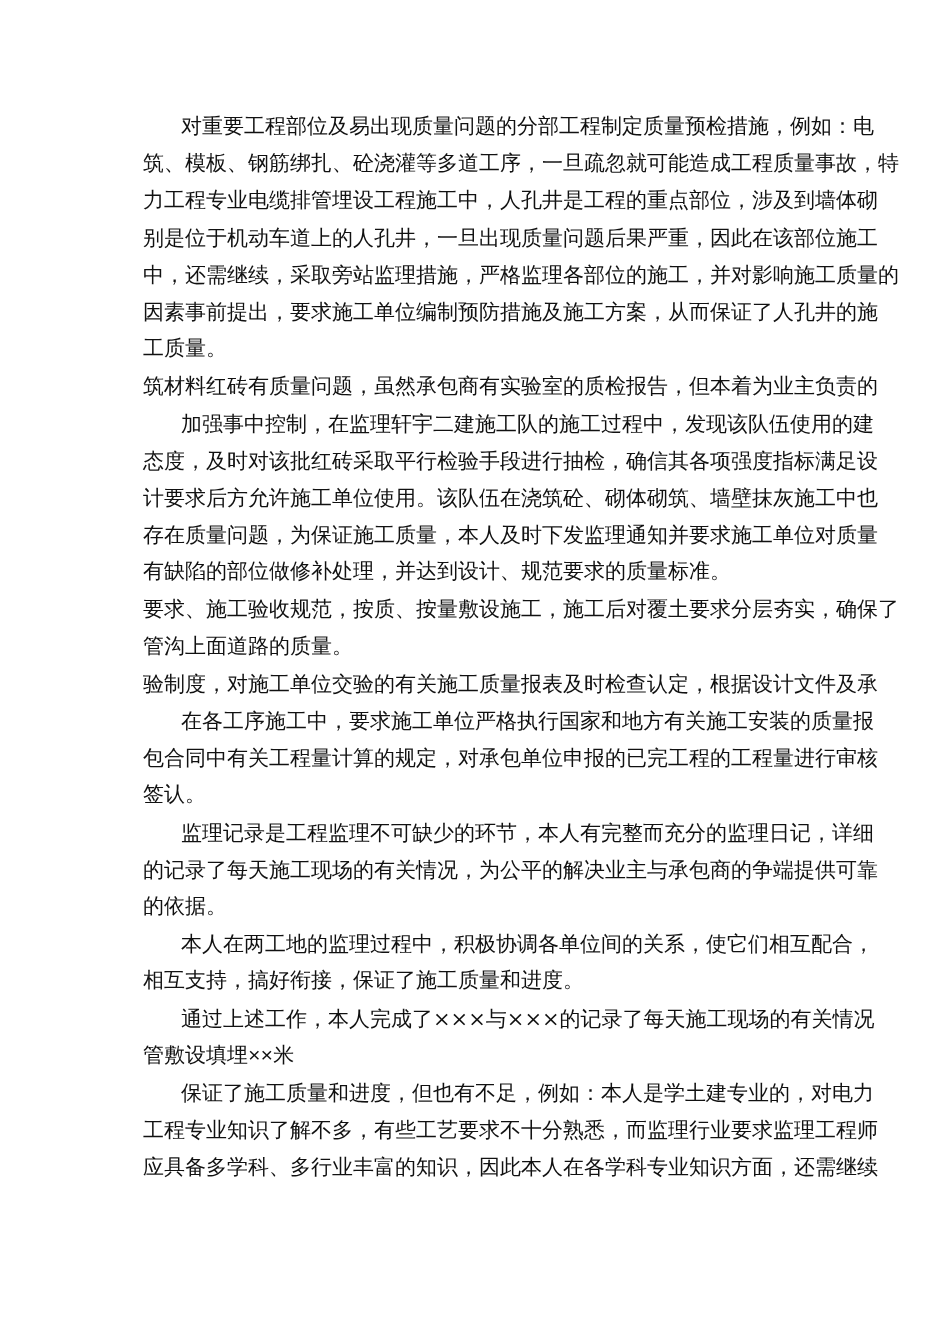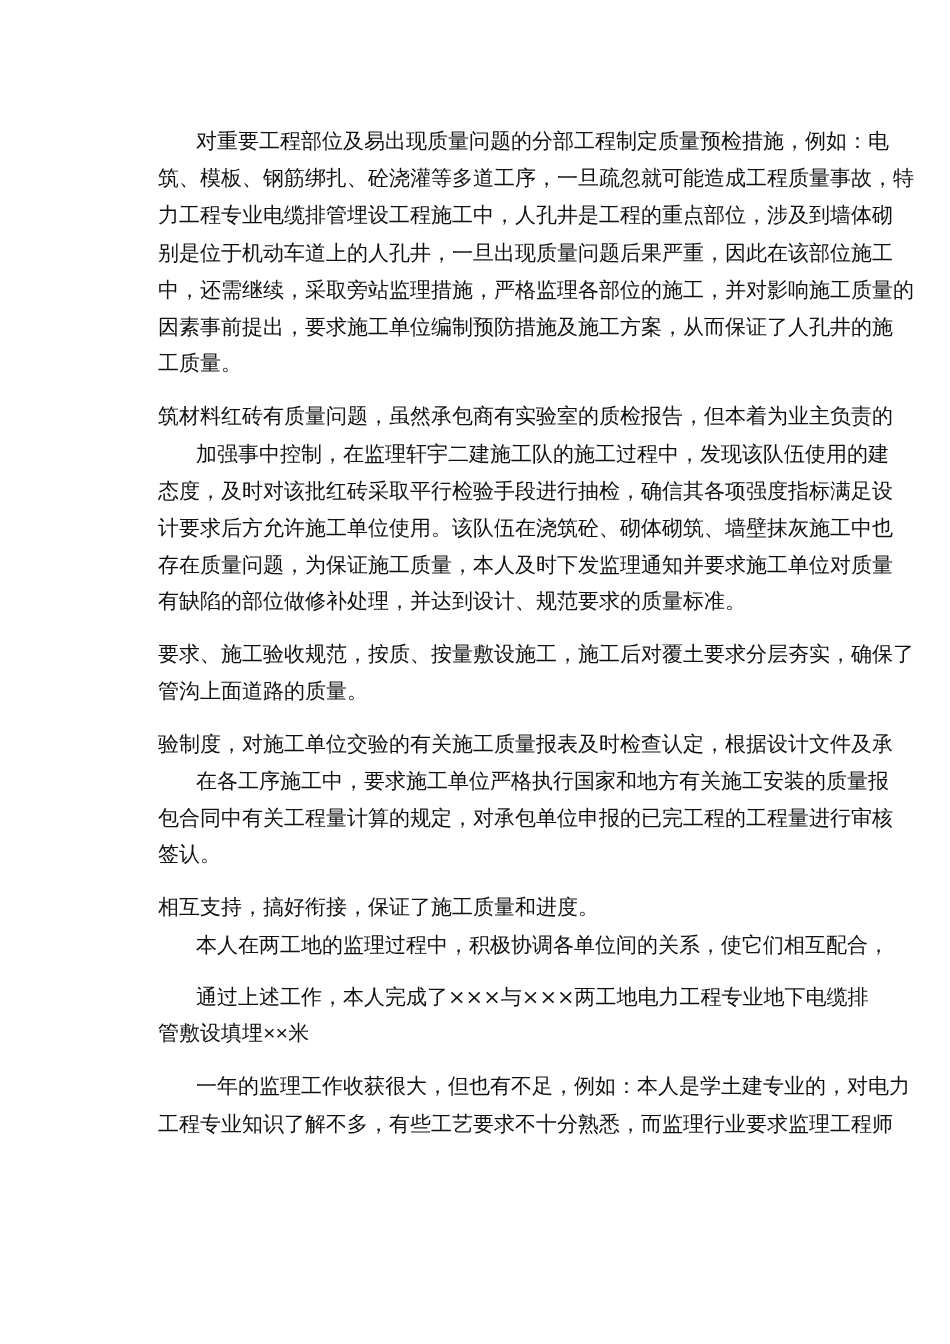--- a/index.html
+++ b/index.html
@@ -23,21 +23,21 @@
       height: 1344px;
       background: #ffffff;
     }
     .text-body {
       position: absolute;
       left: 143px;
       top: 108px;
       width: 664px;
     }
     .para {
-      margin: 15px;
+      margin: 0;
       padding: 0;
     }
     .line {
       display: block;
       height: 37.2px;
       line-height: 37.2px;
       font-size: 21px;
       white-space: nowrap;
       text-align: justify;
       text-align-last: justify;
@@ -81,30 +81,36 @@
       <span class="line last">管沟上面道路的质量。</span>
     </p>
 
     <p class="para">
       <span class="line">验制度，对施工单位交验的有关施工质量报表及时检查认定，根据设计文件及承</span>
       <span class="line first">在各工序施工中，要求施工单位严格执行国家和地方有关施工安装的质量报</span>
       <span class="line">包合同中有关工程量计算的规定，对承包单位申报的已完工程的工程量进行审核</span>
       <span class="line last">签认。</span>
     </p>
 
-
     <p class="para">
-      <span class="line last">相互支持，搞好衔接，保证了施工质量和进度。</span>
-      <span class="line first">本人在两工地的监理过程中，积极协调各单位间的关系，使它们相互配合，</span>
+      <span class="line first">监理记录是工程监理不可缺少的环节，本人有完整而充分的监理日记，详细</span>
+      <span class="line">的记录了每天施工现场的有关情况，为公平的解决业主与承包商的争端提供可靠</span>
+      <span class="line last">的依据。</span>
     </p>
 
     <p class="para">
-      <span class="line first">通过上述工作，本人完成了×××与×××两工地电力工程专业地下电缆排</span>
+      <span class="line first">本人在两工地的监理过程中，积极协调各单位间的关系，使它们相互配合，</span>
+      <span class="line last">相互支持，搞好衔接，保证了施工质量和进度。</span>
+    </p>
+
+    <p class="para">
+      <span class="line first">通过上述工作，本人完成了×××与×××的记录了每天施工现场的有关情况</span>
       <span class="line last">管敷设填埋××米</span>
     </p>
 
     <p class="para">
-      <span class="line first">一年的监理工作收获很大，但也有不足，例如：本人是学土建专业的，对电力</span>
+      <span class="line first">保证了施工质量和进度，但也有不足，例如：本人是学土建专业的，对电力</span>
       <span class="line">工程专业知识了解不多，有些工艺要求不十分熟悉，而监理行业要求监理工程师</span>
+      <span class="line">应具备多学科、多行业丰富的知识，因此本人在各学科专业知识方面，还需继续</span>
     </p>
 
   </div>
 </div>
 
 </body></html>

